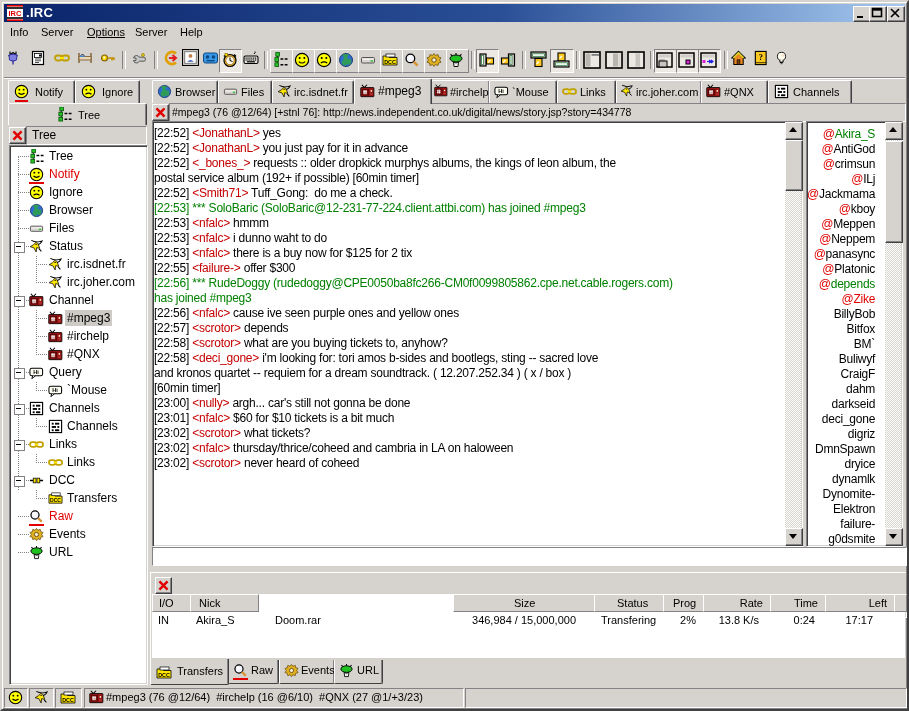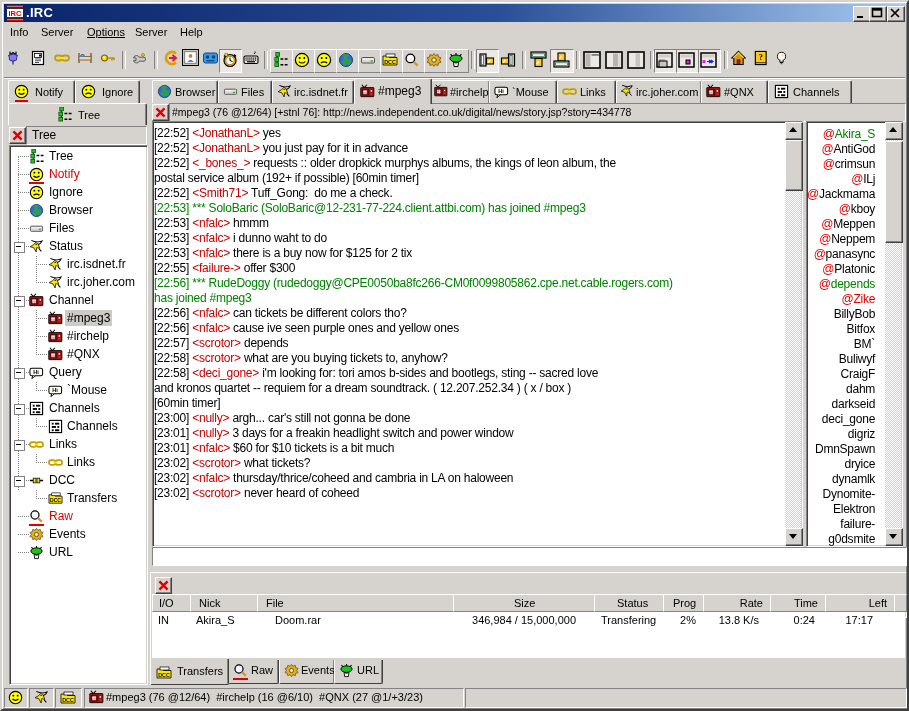--- a/index.html
+++ b/index.html
@@ -721,29 +721,27 @@
 <div class="cline">[22:52] <span class="nick">&lt;_bones_&gt;</span> requests :: older dropkick murphys albums, the kings of leon album, the</div>
 <div class="cline">postal service album (192+ if possible) [60min timer]</div>
 <div class="cline">[22:52] <span class="nick">&lt;Smith71&gt;</span> Tuff_Gong:  do me a check.</div>
 <div class="cline grn">[22:53] *** SoloBaric (SoloBaric@12-231-77-224.client.attbi.com) has joined #mpeg3</div>
 <div class="cline">[22:53] <span class="nick">&lt;nfalc&gt;</span> hmmm</div>
 <div class="cline">[22:53] <span class="nick">&lt;nfalc&gt;</span> i dunno waht to do</div>
 <div class="cline">[22:53] <span class="nick">&lt;nfalc&gt;</span> there is a buy now for $125 for 2 tix</div>
 <div class="cline">[22:55] <span class="nick">&lt;failure-&gt;</span> offer $300</div>
 <div class="cline grn">[22:56] *** RudeDoggy (rudedoggy@CPE0050ba8fc266-CM0f0099805862.cpe.net.cable.rogers.com)</div>
 <div class="cline grn">has joined #mpeg3</div>
-<div class="cline">[22:56] <span class="nick">&lt;nfalc&gt;</span> can tickets be different colors tho?</div>
 <div class="cline">[22:56] <span class="nick">&lt;nfalc&gt;</span> cause ive seen purple ones and yellow ones</div>
 <div class="cline">[22:57] <span class="nick">&lt;scrotor&gt;</span> depends</div>
 <div class="cline">[22:58] <span class="nick">&lt;scrotor&gt;</span> what are you buying tickets to, anyhow?</div>
 <div class="cline">[22:58] <span class="nick">&lt;deci_gone&gt;</span> i'm looking for: tori amos b-sides and bootlegs, sting -- sacred love</div>
 <div class="cline">and kronos quartet -- requiem for a dream soundtrack. ( 12.207.252.34 ) ( x / box )</div>
 <div class="cline">[60min timer]</div>
 <div class="cline">[23:00] <span class="nick">&lt;nully&gt;</span> argh... car's still not gonna be done</div>
-<div class="cline">[23:01] <span class="nick">&lt;nully&gt;</span> 3 days for a freakin headlight switch and power window</div>
 <div class="cline">[23:01] <span class="nick">&lt;nfalc&gt;</span> $60 for $10 tickets is a bit much</div>
 <div class="cline">[23:02] <span class="nick">&lt;scrotor&gt;</span> what tickets?</div>
 <div class="cline">[23:02] <span class="nick">&lt;nfalc&gt;</span> thursday/thrice/coheed and cambria in LA on haloween</div>
 <div class="cline">[23:02] <span class="nick">&lt;scrotor&gt;</span> never heard of coheed</div>
 </div>
 </div>
 
 <div class="abs sbar" style="left:785px;top:122px;width:16px;height:422px;"></div>
 <div class="abs sbtn" style="left:785px;top:122px;">
     <div class="arr" style="left:3px;top:4px;border-left:4px solid transparent;border-right:4px solid transparent;border-bottom:5px solid #000;"></div>
@@ -805,23 +803,20 @@
 <div class="abs sunkenlite face" id="xferhdr">
     <span class="abs" style="left:5px;top:2px;">Transfers: [IN: 1 / 13.8 K/s]</span>
   </div>
 <div class="abs" id="xfertable">
 <div class="th" style="left:0;width:38px;">
       <span style="left:6px;">I/O</span>
     </div>
 <div class="th" style="left:38px;width:67px;">
       <span style="left:8px;">Nick</span>
     </div>
-<div class="th" style="left:105px;width:196px;">
-      <span style="left:8px;">File</span>
-    </div>
 <div class="th" style="left:301px;width:141px;">
       <span style="left:60px;">Size</span>
     </div>
 <div class="th" style="left:442px;width:69px;">
       <span style="left:22px;">Status</span>
     </div>
 <div class="th" style="left:511px;width:40px;">
       <span style="left:9px;">Prog</span>
     </div>
 <div class="th" style="left:551px;width:67px;">

